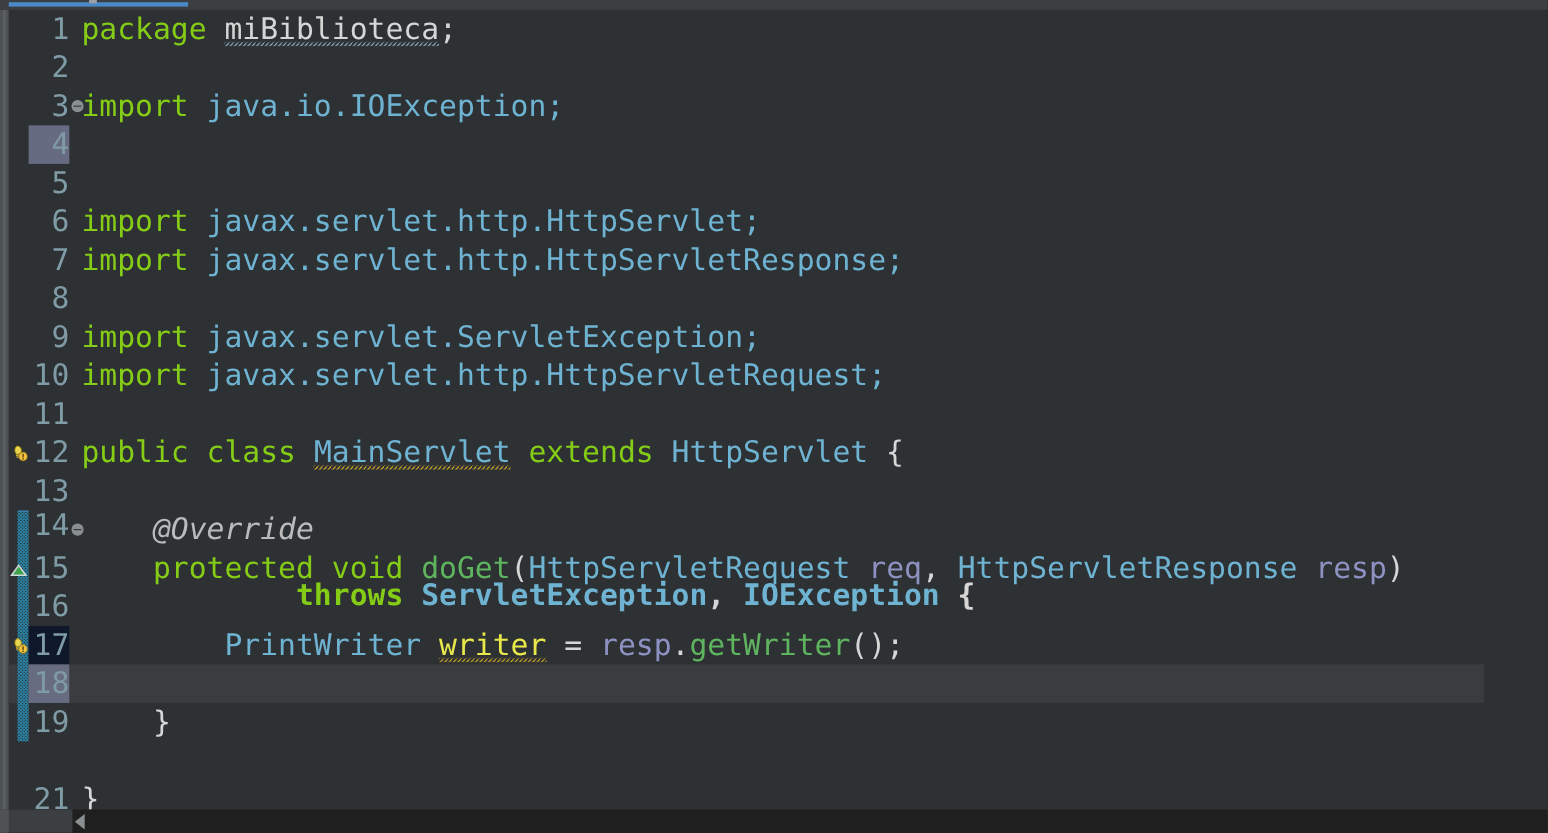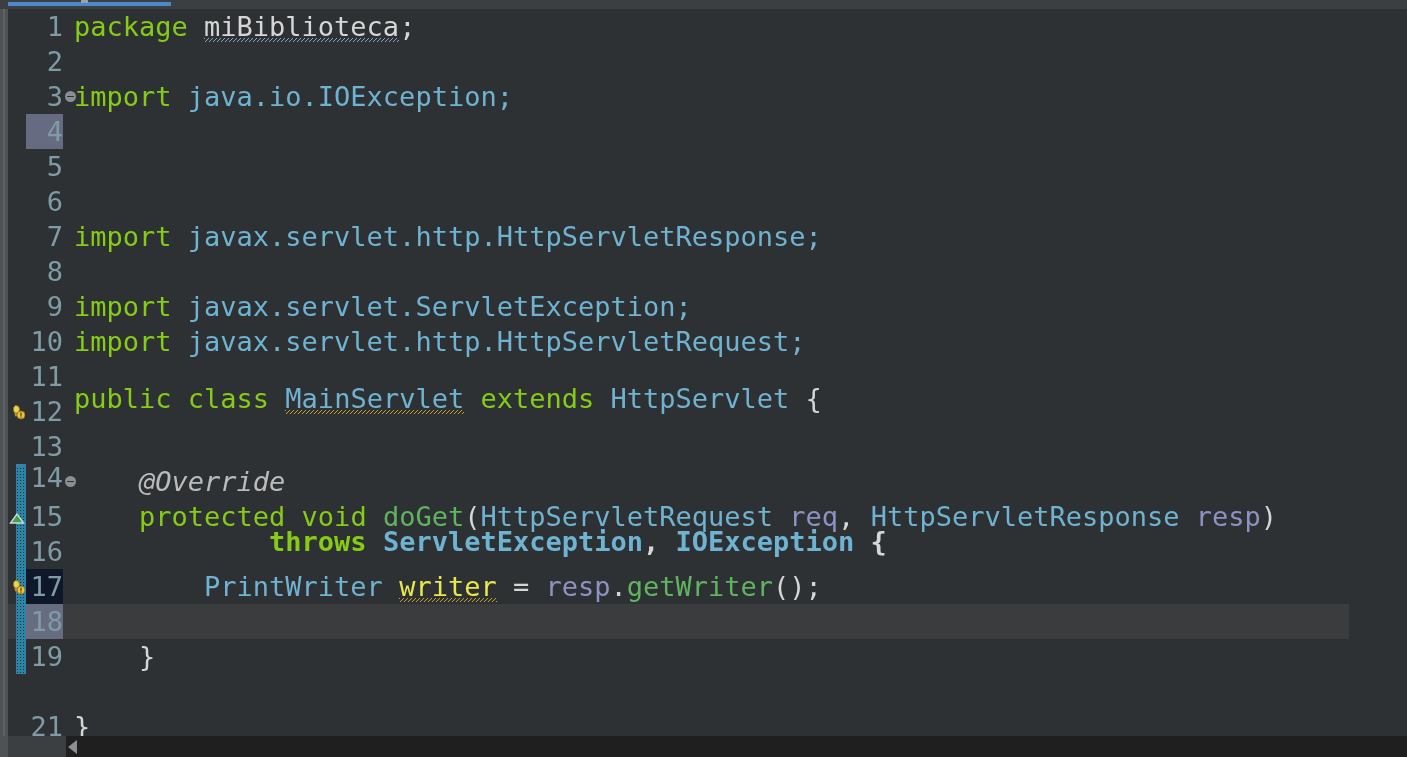--- a/index.html
+++ b/index.html
@@ -331,26 +331,27 @@
     <div class="folds" id="folds">
         <div class="fold-minus" style="top: 82px;"></div>
         <div class="fold-minus" style="top: 467px;"></div>
       </div>
 
     <div class="codearea" id="codearea">
         <div class="code-line" style="top: 0px;"><span class="kw">package</span><span class="pln"> </span><span class="pln sq sq-grey">miBiblioteca</span><span class="pln">;</span></div>
         <div class="code-line" style="top: 35px;"><span>&nbsp;</span></div>
         <div class="code-line" style="top: 70px;"><span class="kw">import</span><span class="typ"> java.io.IOException;</span></div>
         <div class="code-line" style="top: 140px;"><span>&nbsp;</span></div>
+        <div class="code-line" style="top: 175px;"><span class="kw">import</span><span class="typ"> javax.servlet.http.HttpServlet;</span></div>
         <div class="code-line" style="top: 210px;"><span class="kw">import</span><span class="typ"> javax.servlet.http.HttpServletResponse;</span></div>
         <div class="code-line" style="top: 245px;"><span>&nbsp;</span></div>
         <div class="code-line" style="top: 280px;"><span class="kw">import</span><span class="typ"> javax.servlet.ServletException;</span></div>
         <div class="code-line" style="top: 315px;"><span class="kw">import</span><span class="typ"> javax.servlet.http.HttpServletRequest;</span></div>
         <div class="code-line" style="top: 350px;"><span>&nbsp;</span></div>
-        <div class="code-line" style="top: 372px;"><span class="kw">public</span><span class="pln"> </span><span class="kw">class</span><span class="pln"> </span><span class="typ sq sq-yellow">MainServlet</span><span class="pln"> </span><span class="kw">extends</span><span class="pln"> </span><span class="typ">HttpServlet</span><span class="pln"> {</span></div>
+        <div class="code-line" style="top: 385px;"><span class="kw">public</span><span class="pln"> </span><span class="kw">class</span><span class="pln"> </span><span class="typ sq sq-yellow">MainServlet</span><span class="pln"> </span><span class="kw">extends</span><span class="pln"> </span><span class="typ">HttpServlet</span><span class="pln"> {</span></div>
         <div class="code-line" style="top: 420px;"><span>&nbsp;</span></div>
         <div class="code-line" style="top: 455px;"><span class="ann">    @Override</span></div>
         <div class="code-line" style="top: 490px;"><span class="pln">    </span><span class="kw">protected</span><span class="pln"> </span><span class="kw">void</span><span class="pln"> </span><span class="mth">doGet</span><span class="pln">(</span><span class="typ">HttpServletRequest</span><span class="pln"> </span><span class="par">req</span><span class="pln">, </span><span class="typ">HttpServletResponse</span><span class="pln"> </span><span class="par">resp</span><span class="pln">)</span></div>
         <div class="code-line" style="top: 515px; font-weight: bold;"><span class="pln">            </span><span class="kw">throws</span><span class="pln"> </span><span class="typ">ServletException</span><span class="pln">, </span><span class="typ">IOException</span><span class="pln"> {</span></div>
         <div class="code-line" style="top: 560px;"><span class="pln">        </span><span class="typ">PrintWriter</span><span class="pln"> </span><span class="fld sq sq-yellow">writer</span><span class="pln"> = </span><span class="par">resp</span><span class="pln">.</span><span class="mth">getWriter</span><span class="pln">();</span></div>
         <div class="code-line" style="top: 595px;"><span>&nbsp;</span></div>
         <div class="code-line" style="top: 630px;"><span class="pln">    }</span></div>
         <div class="code-line" style="top: 665px;"><span>&nbsp;</span></div>
         <div class="code-line" style="top: 700px;"><span class="pln">}</span></div>
       </div>

